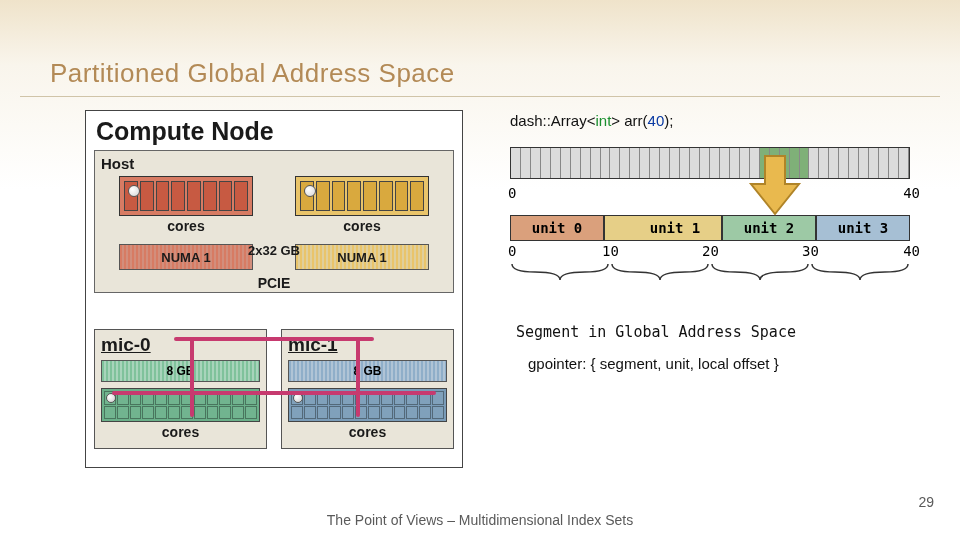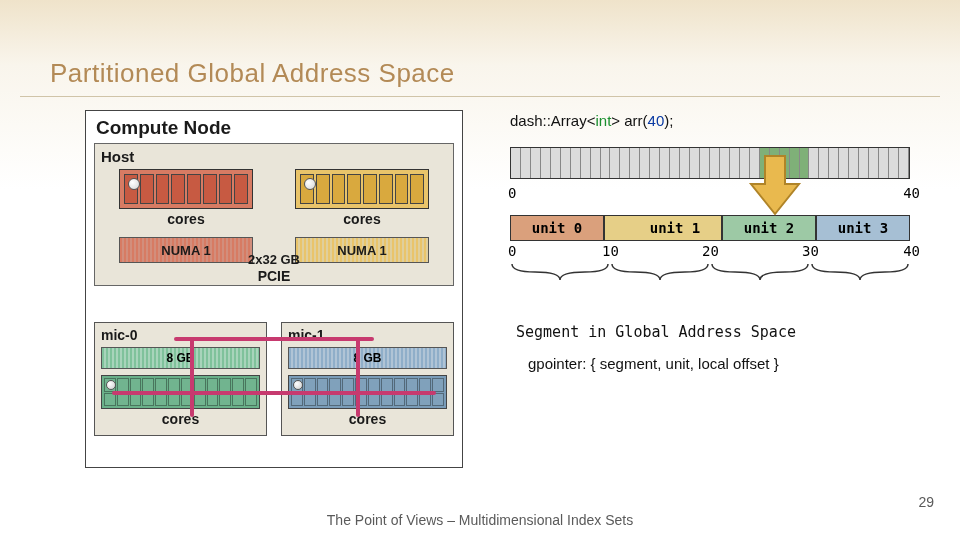--- a/index.html
+++ b/index.html
@@ -18,21 +18,21 @@
     height: 0; border-top: 1px solid #d0c4a8;
   }
 
   
   .node-box {
     position: absolute; left: 85px; top: 110px;
     width: 378px; height: 358px;
     border: 1px solid #444; background: #fff;
   }
   .node-title {
-    font-size: 19px; font-weight: 600; color: #1a1a1a;
+    font-size: 25px; font-weight: 600; color: #1a1a1a;
     padding: 6px 10px 4px 10px;
   }
   .host-box {
     margin: 0 8px; border: 1px solid #666; background: #e9e5d9;
     padding: 4px 6px 22px 6px; position: relative;
   }
   .host-label { font-size: 15px; font-weight: 600; color: #1a1a1a; }
   .numa-wrap { display: flex; gap: 36px; margin-top: 4px; justify-content: center; }
   .numa-col { display: flex; flex-direction: column; align-items: center; width: 140px; position: relative; }
   .socket-box-outer {
@@ -77,21 +77,21 @@
   .vline {
     position: absolute; width: 4px; background: #c73a6f; border-radius: 2px; z-index: 2;
   }
   .hline-top {
     position: absolute; height:4px; background:#c73a6f; border-radius:2px; z-index:2;
   }
   .mic-row { display: flex; gap: 14px; margin: 36px 8px 0 8px; }
   .mic-box {
     flex: 1; border: 1px solid #555; background: #e9e5d9; padding: 4px 6px 8px 6px;
   }
-  .mic-label { font-size: 14px; font-weight: 600; color: #1a1a1a; }
+  .mic-label { font-size: 19px; font-weight: 600; color: #1a1a1a; text-decoration: underline; }
   .mic-mem {
     margin-top: 4px; height: 22px;
     display: flex; align-items: center; justify-content: center;
     font-size: 12px; font-weight: 600; border: 1px solid #555;
   }
   .mic0-mem { background: repeating-linear-gradient(90deg,#7fc29b 0 2px,#a8d4bb 2px 4px); }
   .mic1-mem { background: repeating-linear-gradient(90deg,#8faec9 0 2px,#b0c4d6 2px 4px); }
   .mic-cores {
     margin-top: 6px; border: 1px solid #444; height: 34px;
     display: grid; grid-template-columns: repeat(12,1fr); grid-template-rows: repeat(2,1fr);
@@ -180,21 +180,21 @@
             <div class="core-cell"></div>
             <div class="core-cell"></div>
             <div class="core-cell"></div>
         </div>
         <div class="cores-label">cores</div>
         <div class="numa-box numa1">
             <span>NUMA 1</span>
           </div>
       </div>
     </div>
-    <div class="mem-label" style="left:50%; transform:translateX(-50%); top:108px;text-align:right;">2x32 GB</div>
+    <div class="mem-label" style="left:50%; transform:translateX(-50%); top:92px;text-align:right;">2x32 GB</div>
     <div class="pcie-label">PCIE</div>
   </div>
 
   <div class="hline-top" style="left:88px; right:88px; top:226px;"></div>
   <div class="pcie-line" style="top:280px;"></div>
   <div class="vline" style="left:104px; top:226px; height:80px;"></div>
   <div class="vline" style="left:270px; top:226px; height:80px;"></div>
 
   <div class="mic-row">
     <div class="mic-box">

